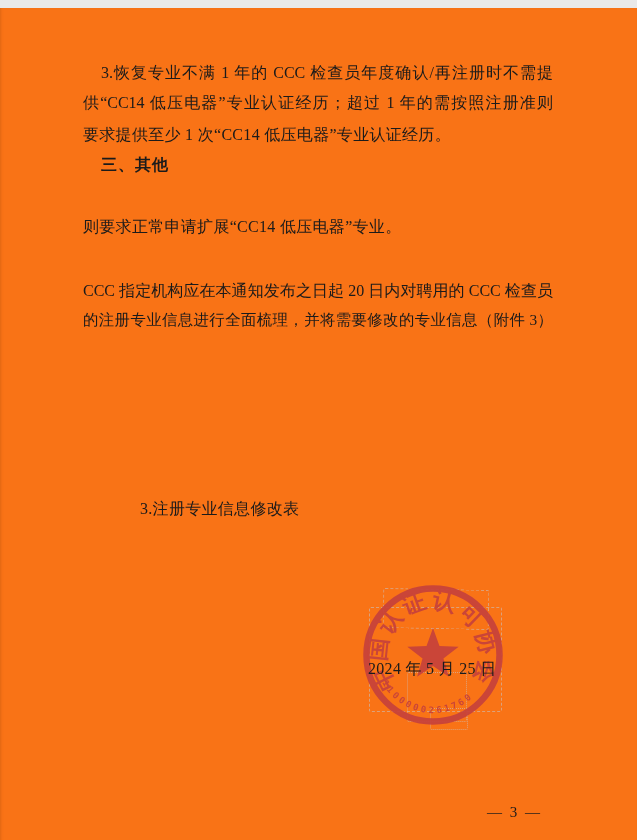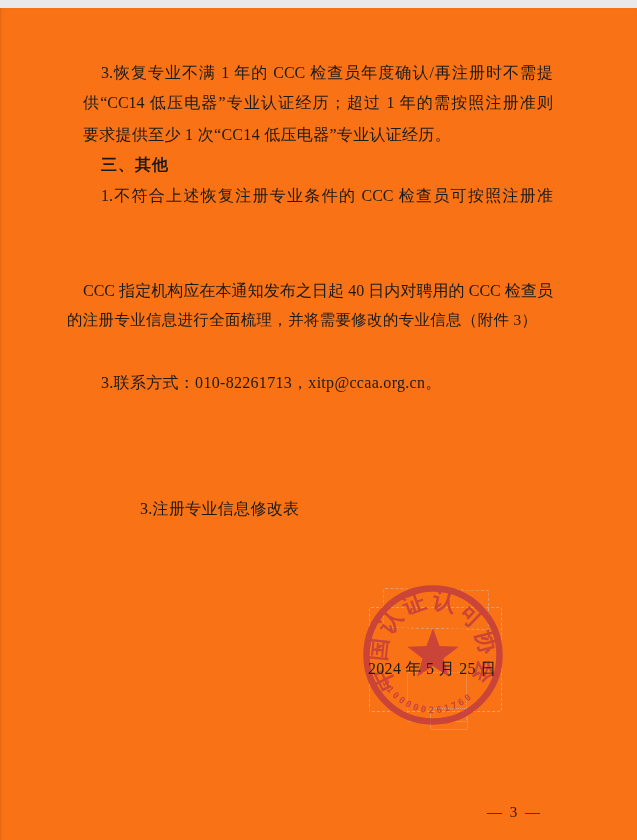--- a/index.html
+++ b/index.html
@@ -22,24 +22,23 @@
 </style>
 </head>
 <body>
 
 <div class="page">
 
   <div class="tl jl" style="top:54px;left:101px;width:452px">3.恢复专业不满 1 年的 CCC 检查员年度确认/再注册时不需提</div>
   <div class="tl jl" style="top:84px;left:83px;width:470px">供“CC14 低压电器”专业认证经历；超过 1 年的需按照注册准则</div>
   <div class="tl" style="top:116px;left:83px">要求提供至少 1 次“CC14 低压电器”专业认证经历。</div>
   <div class="tl heading" style="top:146px;left:101px">三、其他</div>
-  <div class="tl jl" style="top:177px;left:101px;width:452px">1.不符合上述恢复注册专业条件的 CCC 检查员可按照注册准</div>
-  <div class="tl jl" style="top:272px;left:83px;width:470px">CCC 指定机构应在本通知发布之日起 40 日内对聘用的 CCC 检查员</div>
-  <div class="tl jl s" style="top:301px;left:67px;width:470px">的注册专业信息进行全面梳理，并将需要修改的专业信息（附件 3）</div>
-  <div class="tl" style="top:364px;left:101px">3.联系方式：010-82261713，xitp@ccaa.org.cn。</div>
+  <div class="tl" style="top:208px;left:83px">则要求正常申请扩展“CC14 低压电器”专业。</div>
+  <div class="tl jl" style="top:272px;left:83px;width:470px">CCC 指定机构应在本通知发布之日起 20 日内对聘用的 CCC 检查员</div>
+  <div class="tl jl s" style="top:301px;left:83px;width:470px">的注册专业信息进行全面梳理，并将需要修改的专业信息（附件 3）</div>
 
   <div class="tl" style="top:490px;left:140px">3.注册专业信息修改表</div>
 
   <div class="artifact" style="left:383px;top:581px;width:104px;height:38px;transform:rotate(1deg)"></div>
   <div class="artifact" style="left:369px;top:599px;width:131px;height:103px"></div>
   <div class="artifact" style="left:407px;top:664px;width:58px;height:48px;border-style:dotted"></div>
   <div class="artifact" style="left:430px;top:700px;width:36px;height:20px;border-style:dotted"></div>
 
   <svg class="seal" width="160" height="160" viewBox="0 0 160 160">
     <circle cx="80" cy="80" r="66.5" fill="none" stroke-width="6.5" stroke="#c7423b"></circle>

